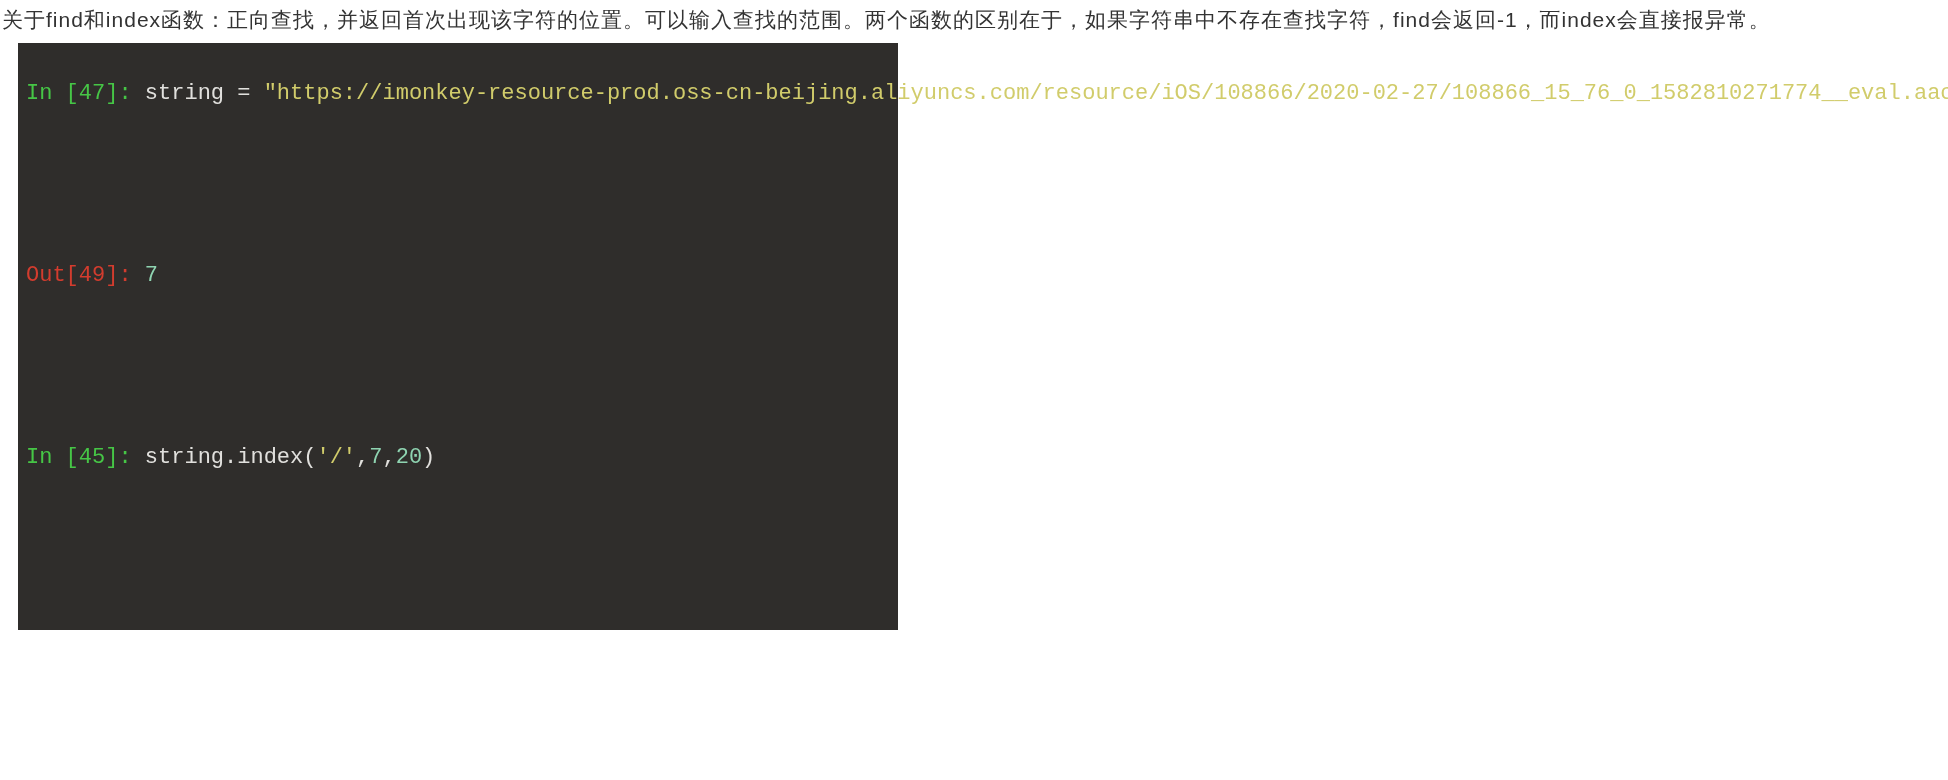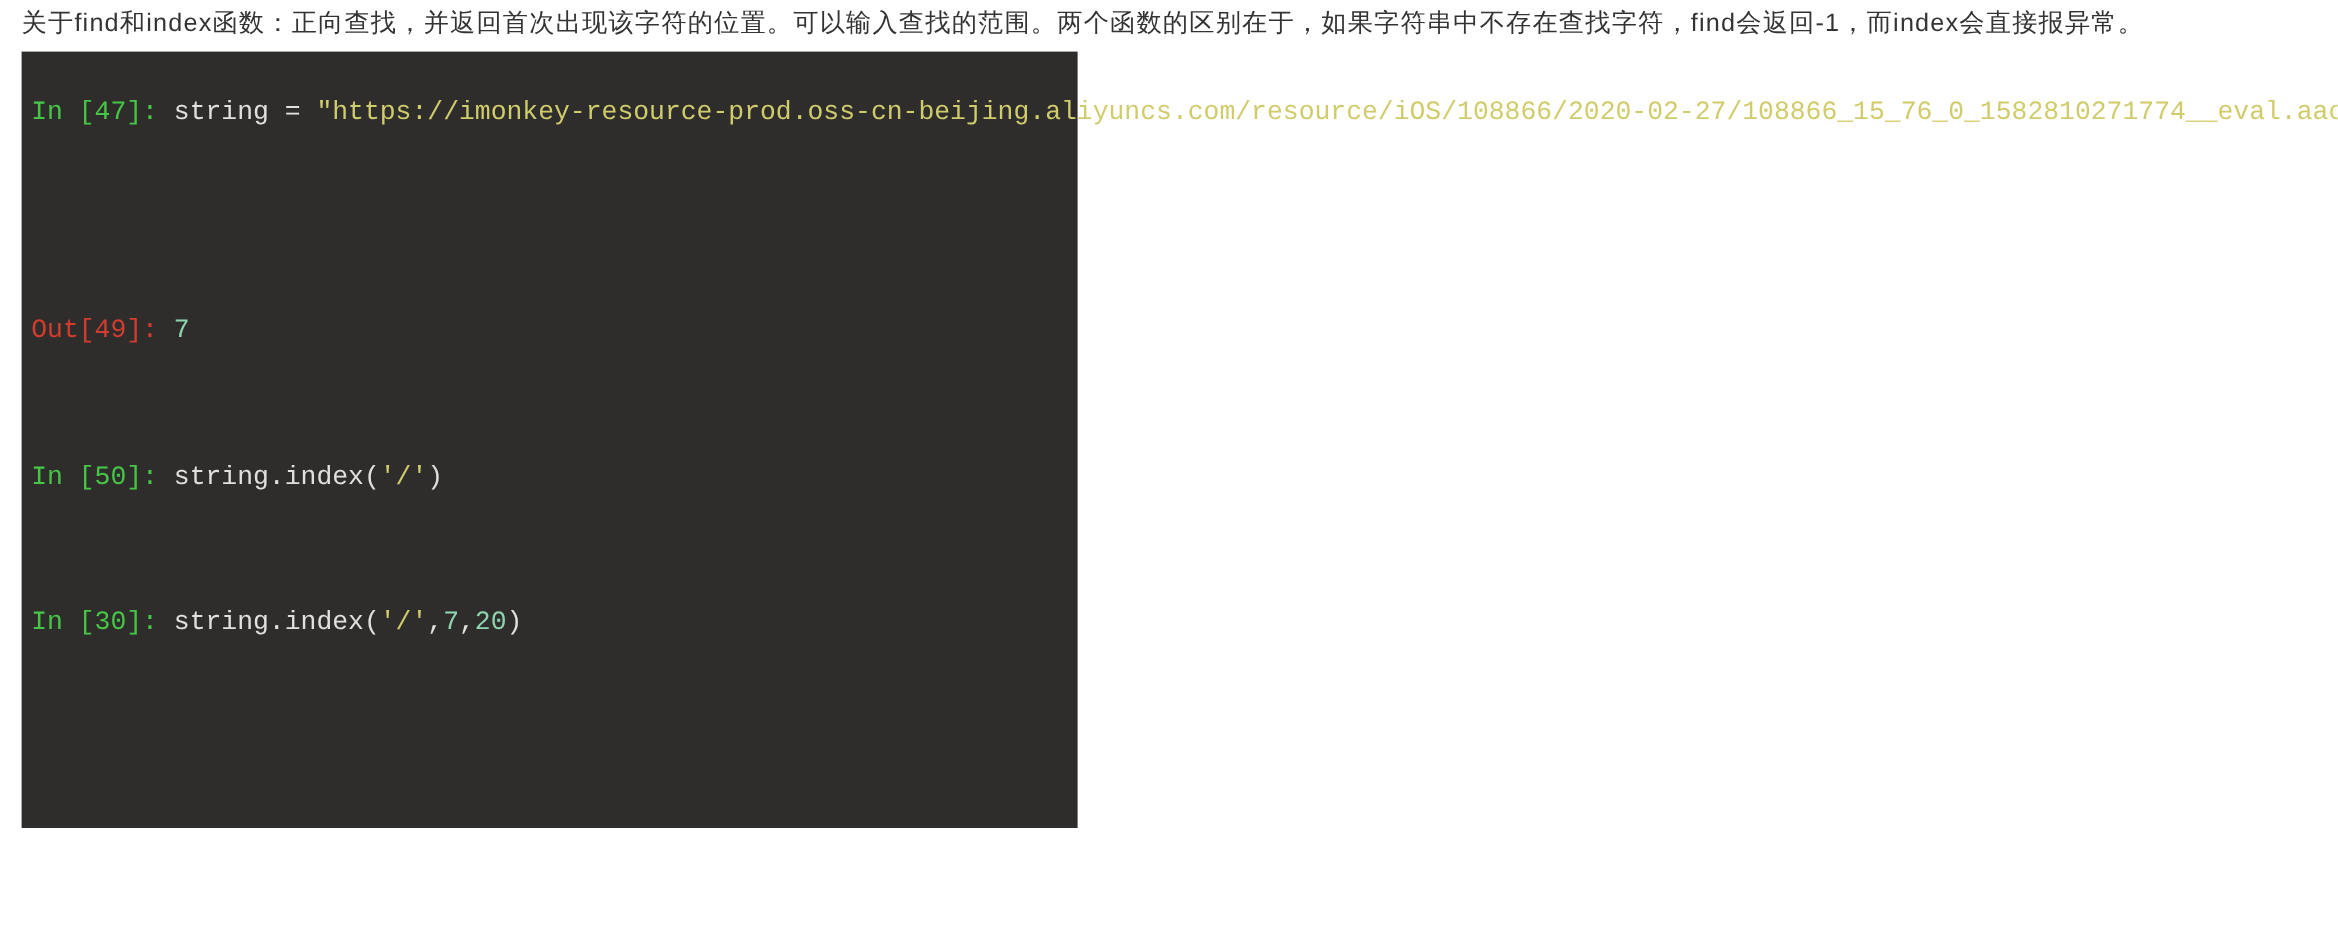--- a/index.html
+++ b/index.html
@@ -7,21 +7,21 @@
     background: #ffffff;
     font-family: "Microsoft YaHei", "PingFang SC", sans-serif;
     font-size: 21px;
     color: #333;
     width: 1948px;
     position: relative;
   }
   .paragraph {
     line-height: 1.75;
     letter-spacing: 1px;
-    padding: 2px 18px 4px 18px;
+    padding: 2px 18px 4px 2px;
     color: #333;
   }
   .terminal {
     background: #2f2d2b;
     font-family: "Menlo", "Consolas", "Courier New", monospace;
     font-size: 22px;
     line-height: 1.38;
     padding: 6px 8px 4px 8px;
     margin: 0 18px 2px 18px;
     width: 880px;
@@ -52,20 +52,19 @@
   </defs>
   <line x1="36" y1="2" x2="6" y2="30" stroke="#1e90ff" stroke-width="3" marker-end="url(#ab)"></line>
 </svg>
 
 <div class="terminal wide">
 <span class="tline"><span class="t-in">In [</span><span class="t-in">47</span><span class="t-in">]: </span><span class="t-code">string = </span><span class="t-str">"https://imonkey-resource-prod.oss-cn-beijing.aliyuncs.com/resource/iOS/108866/2020-02-27/108866_15_76_0_1582810271774__eval.aac"</span></span>
 <span class="tline">&nbsp;</span>
 <span class="tline">&nbsp;</span>
 <span class="tline"><span class="t-out">Out[</span><span class="t-out">49</span><span class="t-out">]: </span><span class="t-num">7</span></span>
 <span class="tline">&nbsp;</span>
-<span class="tline"><span class="t-in">In [</span><span class="t-in">50</span><span class="t-in">]: </span><span class="t-code">string.index(</span><span class="t-str">'/'</span><span class="t-code">)</span></span>
 <span class="tline">&nbsp;</span>
-<span class="tline"><span class="t-in">In [</span><span class="t-in">30</span><span class="t-in">]: </span><span class="t-code">string.index(</span><span class="t-str">'/'</span><span class="t-code">,</span><span class="t-num">7</span><span class="t-code">,</span><span class="t-num">20</span><span class="t-code">)</span></span>
+<span class="tline"><span class="t-in">In [</span><span class="t-in">45</span><span class="t-in">]: </span><span class="t-code">string.index(</span><span class="t-str">'/'</span><span class="t-code">,</span><span class="t-num">7</span><span class="t-code">,</span><span class="t-num">20</span><span class="t-code">)</span></span>
 
 
 
 
 </div>
 
 </body></html>

